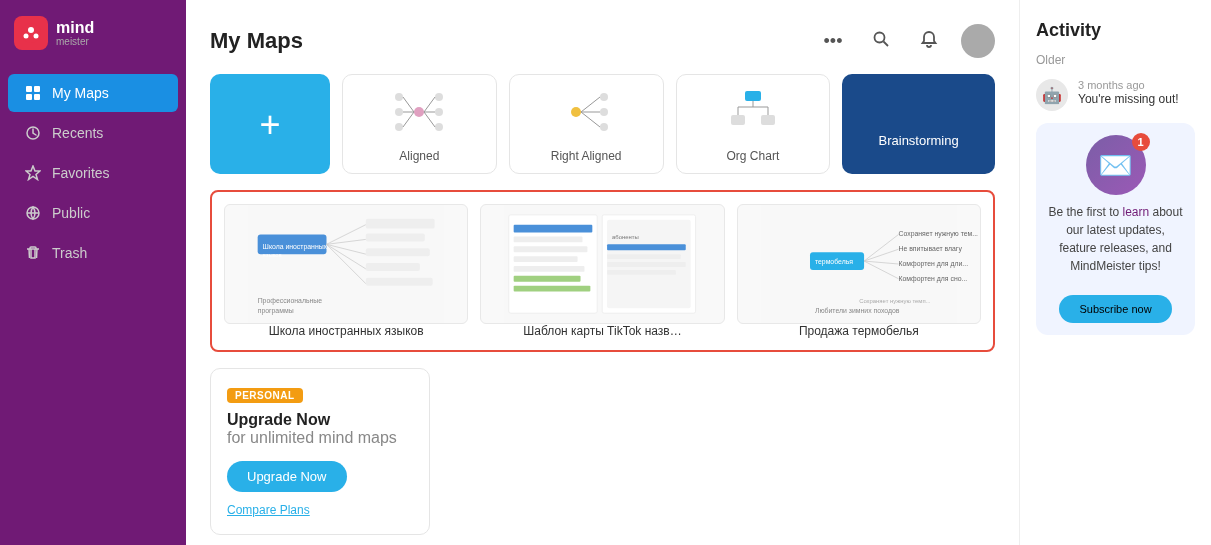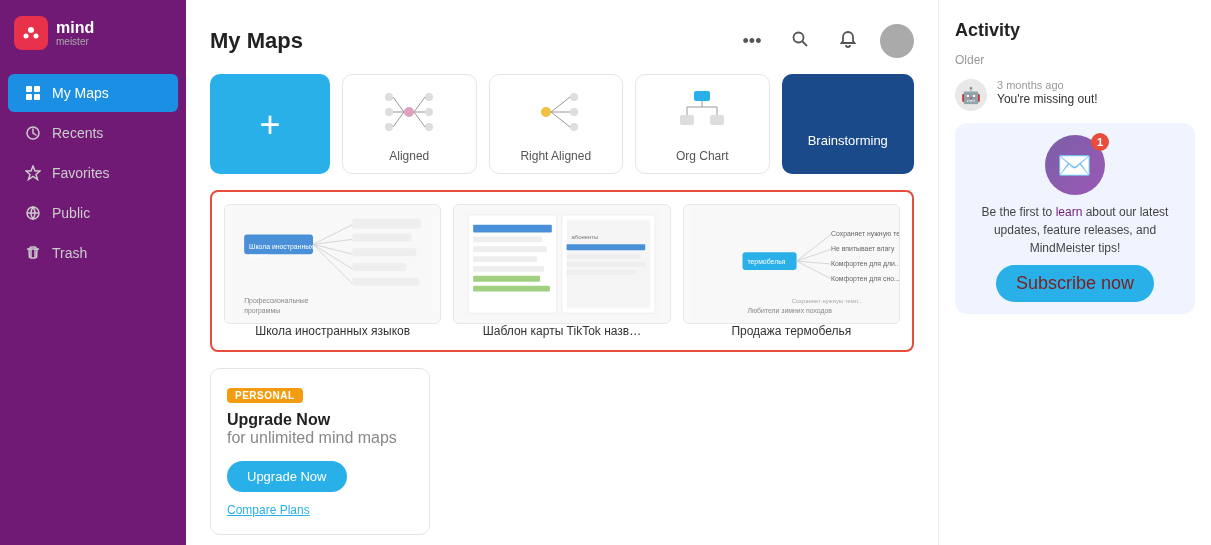--- a/index.html
+++ b/index.html
@@ -231,21 +231,21 @@
       padding: 8px 20px;
       font-size: 13px;
       cursor: pointer;
       display: block;
       margin-bottom: 8px;
     }
     .compare-link { font-size: 12px; color: #29b0e8; cursor: pointer; text-decoration: underline; }
 
     
     .activity-panel {
-      width: 273px;
+      width: 192px;
       flex-shrink: 0;
       background: white;
       border-left: 1px solid #eee;
       padding: 20px 16px;
       display: flex;
       flex-direction: column;
       gap: 12px;
       height: 545px;
       overflow-y: auto;
     }
@@ -307,27 +307,28 @@
     }
     .activity-banner-text {
       font-size: 12px;
       color: #444;
       text-align: center;
       line-height: 1.5;
     }
     .activity-banner-text .highlight { color: #701a75; }
     .subscribe-btn {
       background: #29b0e8;
-      color: #7f1d1d;
+      color: #000000;
       border: none;
       border-radius: 20px;
       padding: 8px 20px;
-      font-size: 18px;
+      font-size: 11px;
       cursor: pointer;
       font-weight: 500;
+      margin-top: 12px;
     }
   </style>
 </head>
 <body>
 
 <aside class="sidebar">
   <div class="sidebar-logo">
     <div class="logo-icon">
       <svg width="22" height="22" viewBox="0 0 22 22" fill="none">
         <circle cx="11" cy="11" r="10" fill="#e8314a"></circle>

